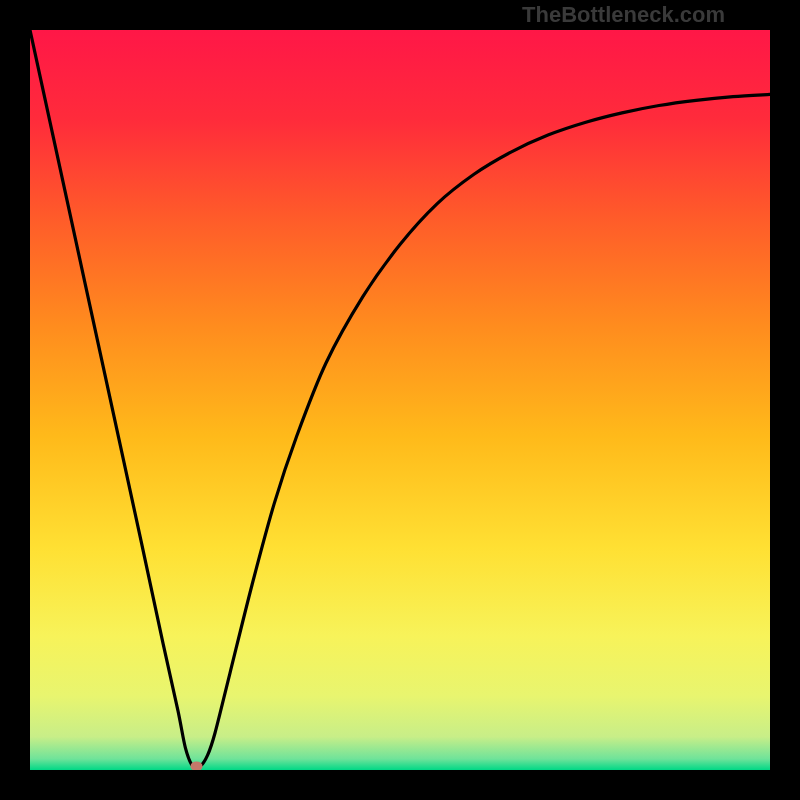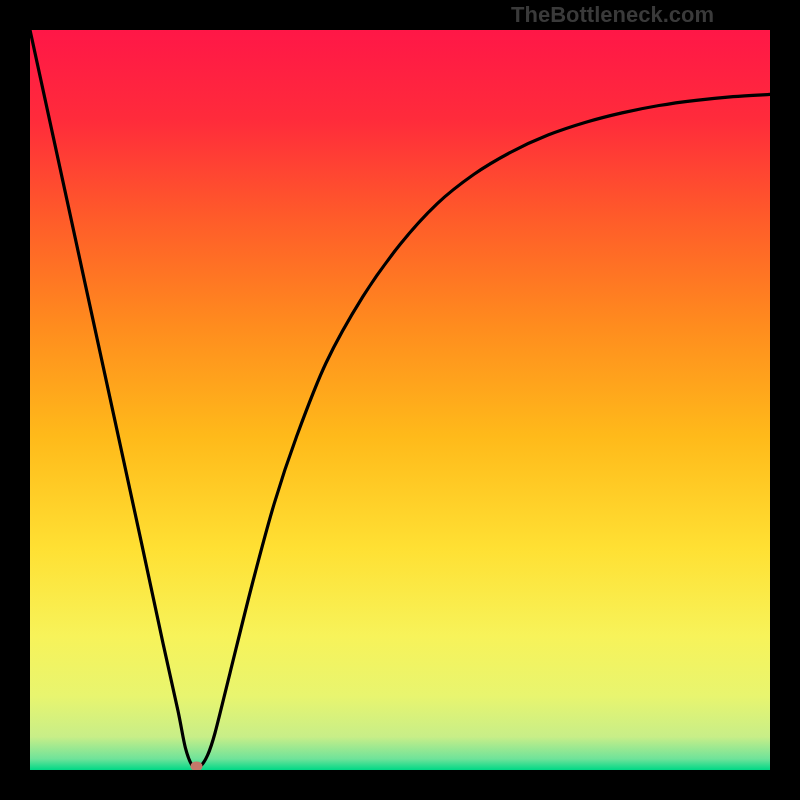--- a/index.html
+++ b/index.html
@@ -8,20 +8,21 @@
     width: 800px;
     height: 800px;
     background: #000;
     overflow: hidden;
   }
   .container {
     position: relative;
     width: 724px;
     height: 800px;
     background: #000;
+    padding-left: 11px;
   }
   .watermark {
     position: absolute;
     top: 2px;
     right: 10px;
     font-family: Arial, Helvetica, sans-serif;
     font-size: 22px;
     font-weight: bold;
     color: #3a3a3a;
     letter-spacing: 0px;

